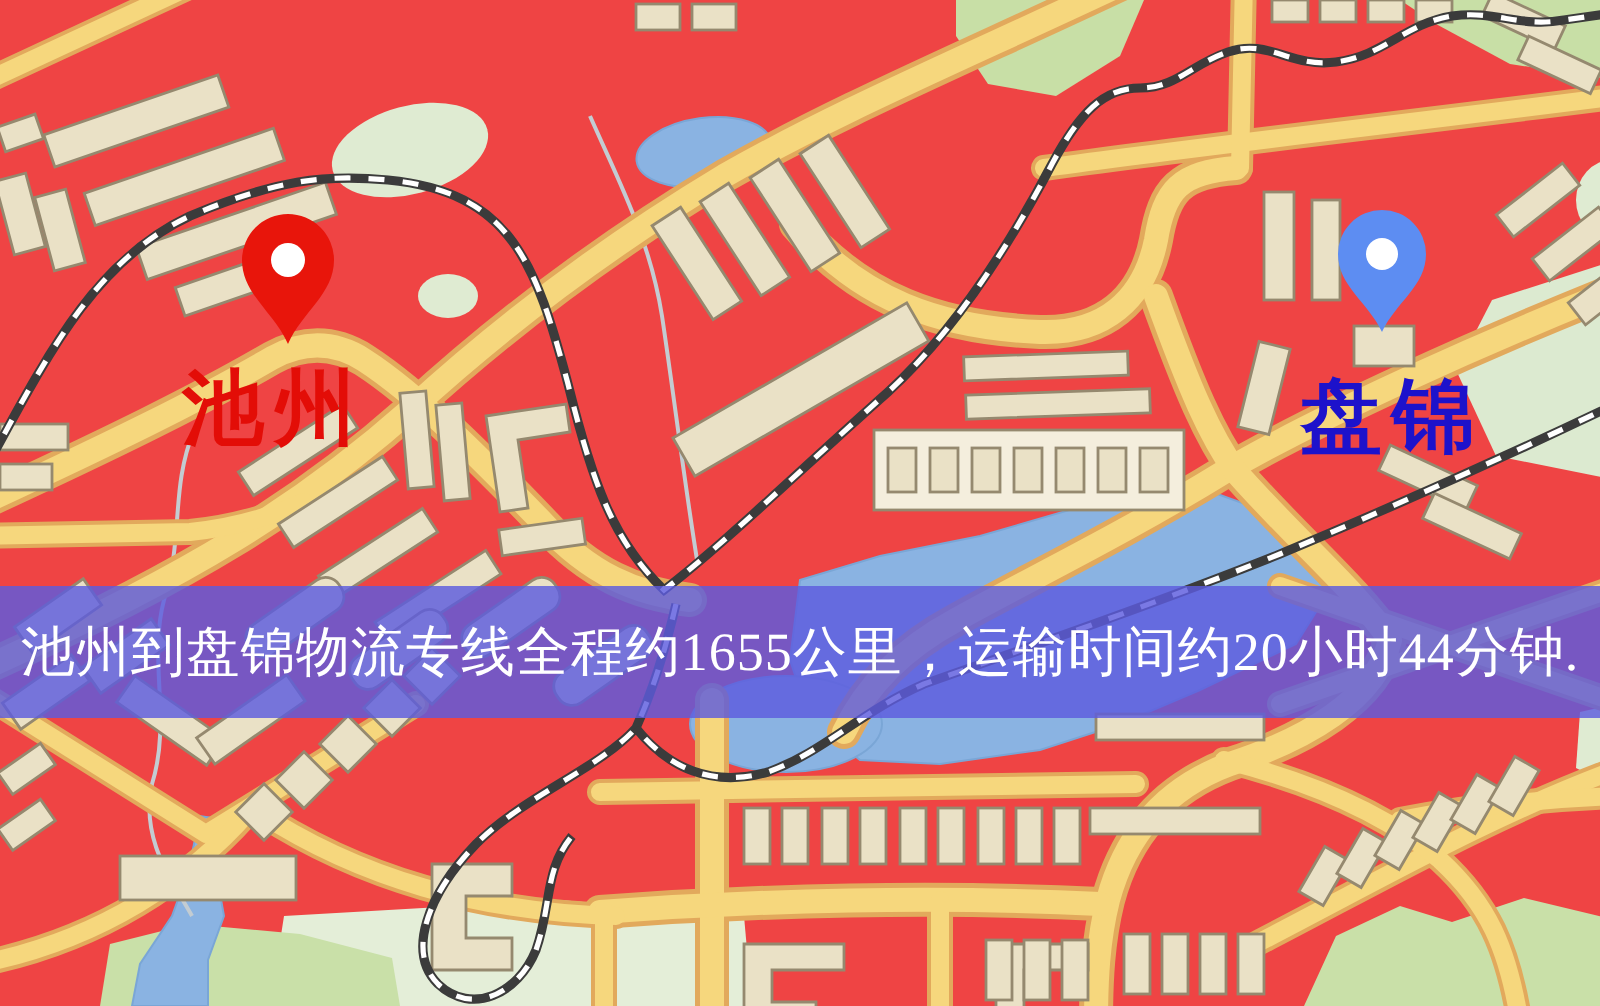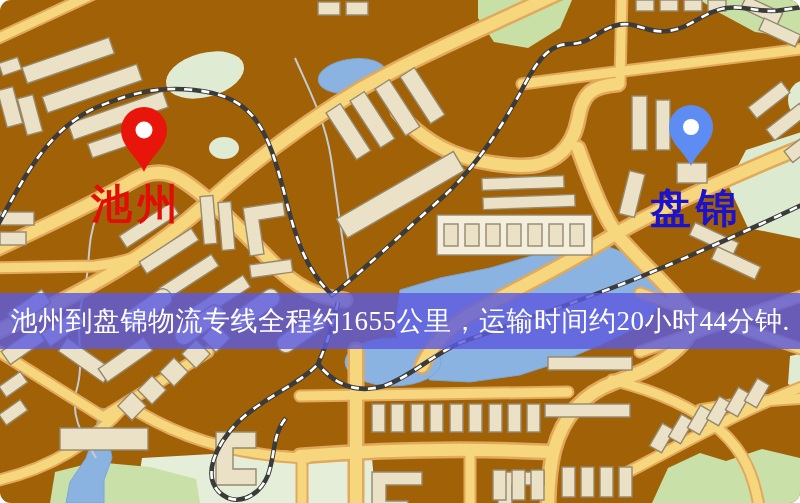--- a/index.html
+++ b/index.html
@@ -1,31 +1,31 @@
 <!DOCTYPE html>
 <html><head>
 <meta charset="utf-8">
 <style>
   html,body{margin:0;padding:0;background:#fff;}
   #stage{position:relative;width:800px;height:503px;overflow:hidden;
-         font-family:"Liberation Sans", sans-serif;background:#a16207;border-radius:11px;}
+         font-family:"Liberation Sans", sans-serif;background:#ef4444;}
   #basemap{position:absolute;left:0;top:0;}
   
   .cas{fill:none;stroke:#e2a95c;stroke-linecap:round;stroke-linejoin:round;}
   .rdf{fill:none;stroke:#f6d77d;stroke-linecap:round;stroke-linejoin:round;}
   
   .bld rect,.bld path{fill:#eae1c6;stroke:#95896f;stroke-width:1.4;}
   .bld .pale{fill:#f4eedd;}
   
   .rwb{fill:none;stroke:#3b3b3b;stroke-width:4.6;}
   .rwd{fill:none;stroke:#ffffff;stroke-width:2.6;stroke-dasharray:8 9;}
   .stream{fill:none;stroke:#c3ccd2;stroke-width:2;}
   .water{fill:#8ab3e2;stroke:#7aa6d6;stroke-width:1;}
   
-  #banner{position:absolute;left:0;top:293px;width:800px;height:56px;
+  #banner{position:absolute;left:0;top:293px;width:800px;height:66px;
           background:rgba(93,92,222,0.82);display:flex;align-items:center;
           justify-content:center;z-index:5;}
   #banner span{color:#ffffff;font-size:27px;letter-spacing:0.5px;
                font-family:"Liberation Serif", serif;white-space:nowrap;}
   .city-label{font-family:"Liberation Serif", serif;font-size:41px;font-weight:700;
               letter-spacing:5px;}
 </style>
 </head>
 <body>
 

